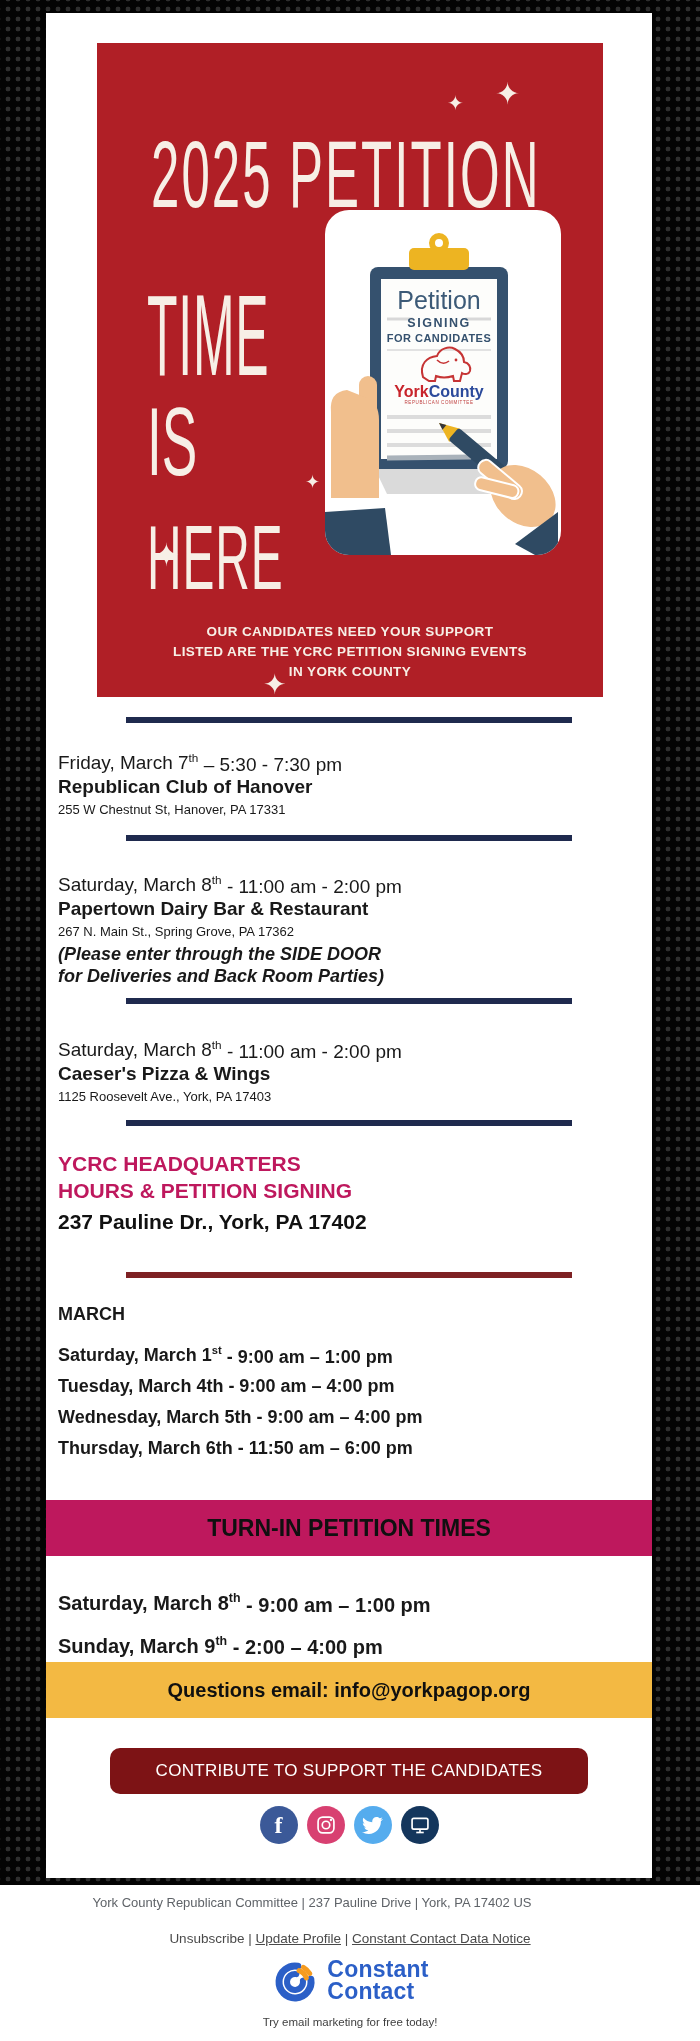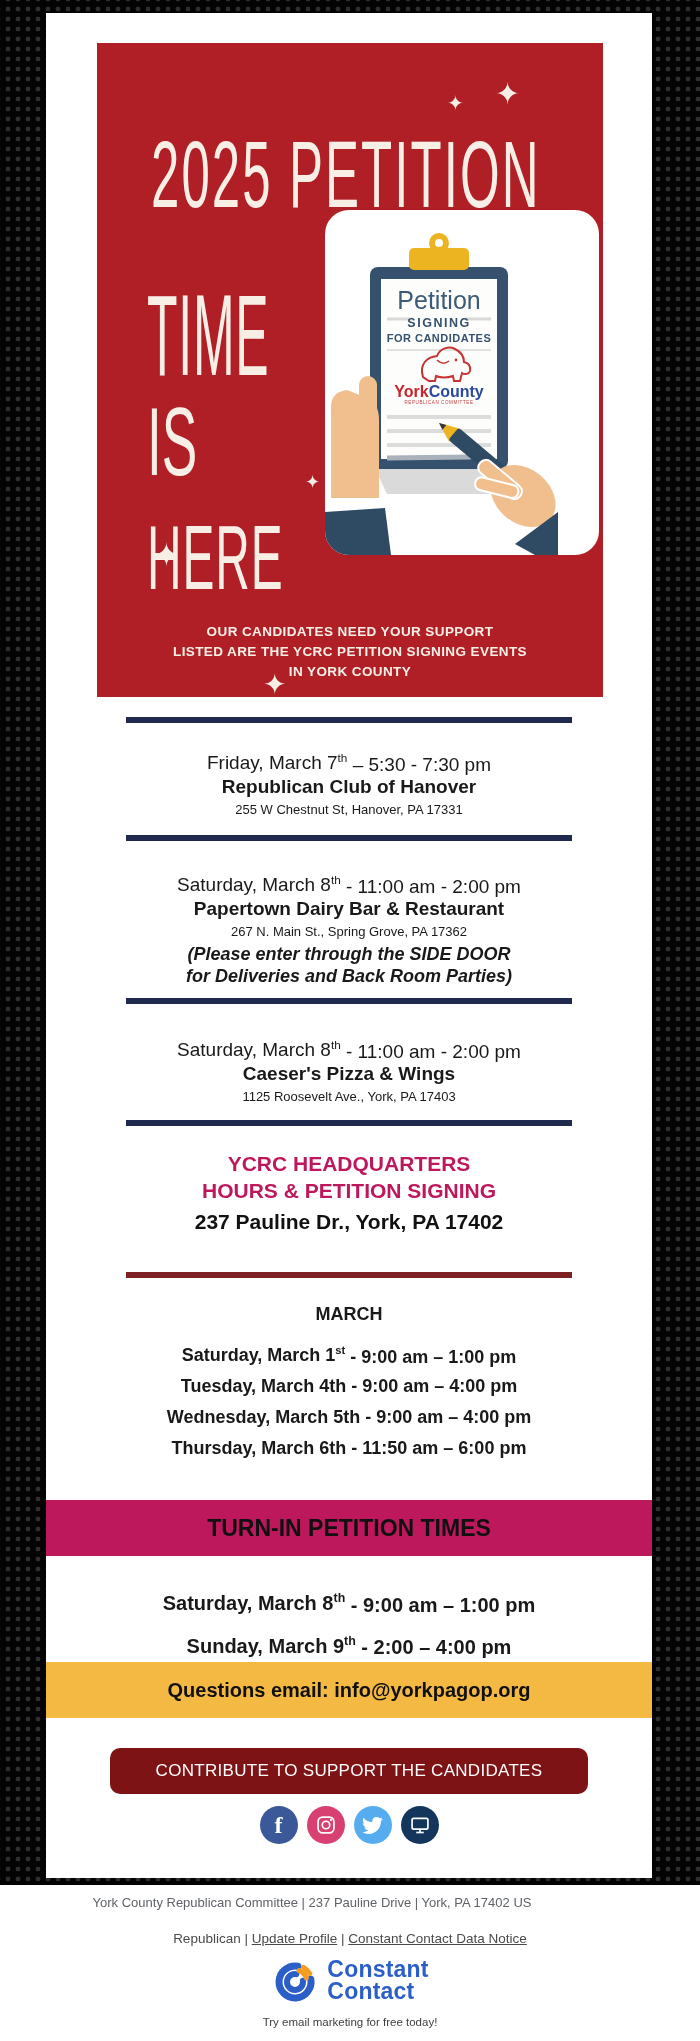--- a/index.html
+++ b/index.html
@@ -33,30 +33,30 @@
   .t-time  { left:50px; top:226px; font-size:64px; letter-spacing:1px; transform:scale(0.78,1.80); }
   .t-is    { left:50px; top:343px; font-size:56px; transform:scale(0.95,1.72); }
   .t-here  { left:50px; top:462px; font-size:52px; letter-spacing:1px; transform:scale(0.92,1.75); }
   .spark { position:absolute; color:#f7efe6; line-height:1; }
   .support {
     position:absolute; left:0; right:0; top:543px; text-align:center;
     font-size:13.5px; font-weight:bold; line-height:20px; letter-spacing:.4px;margin-top:36px;
   }
   
   .clip-card {
-    position:absolute; left:228px; top:167px; width:274px; height:345px;
+    position:absolute; left:228px; top:167px; width:236px; height:345px;
     background:#ffffff; border-radius:24px; overflow:hidden;
   }
   .clip-card svg { display:block; }
   
   .rule { position:absolute; left:80px; width:446px; height:6px; }
   .rule.navy { background:#1f2a4e; }
   .rule.maroon { background:#7e2123; }
   
-  .tc { position:absolute; left:0; width:606px; text-align:center; color:#191919; }
+  .tc { position:absolute; left:12px; width:606px; text-align:left; color:#191919; }
   .date  { font-size:19px; line-height:24px; font-weight:400; }
   .venue { font-size:19px; line-height:23px; font-weight:bold; }
   .addr  { font-size:13px; line-height:23px; }
   .note  { font-size:18px; line-height:22px; font-weight:bold; font-style:italic; }
   sup.sup { font-size:62%; vertical-align:super; letter-spacing:0; }
   .psub { position:relative; top:2px; }
   .hq-line { font-size:21px; line-height:27px; font-weight:bold; color:#be185d; }
   .hq-addr { font-size:21px; line-height:29px; font-weight:bold; color:#111; margin-top:3px; }
   .march-head { font-size:18px; line-height:22px; font-weight:bold; margin-bottom:10px; }
   .march-row  { font-size:18px; line-height:31px; font-weight:bold; }
@@ -255,21 +255,21 @@
         <line x1="12" y1="17" x2="12" y2="20.5"></line>
         <line x1="7.5" y1="21" x2="16.5" y2="21"></line>
       </svg>
     </div>
   </div>
 
 </div>
 
 <div class="f-org">York County Republican Committee | 237 Pauline Drive | York, PA 17402 US</div>
 
-<div class="f-links"><span class="lnk">Republican</span><span> | </span><span class="lnk u">Update Profile</span><span> | </span><span class="lnk u">Constant Contact Data Notice</span></div>
+<div class="f-links"><span class="lnk">Unsubscribe</span><span> | </span><span class="lnk u">Update Profile</span><span> | </span><span class="lnk u">Constant Contact Data Notice</span></div>
 
 <div class="cc-logo">
   <svg width="48" height="48" viewBox="0 0 48 48">
     <path d="M39.8 23.2 A16 16 0 1 1 26.8 10.2" fill="none" stroke="#2b5fc7" stroke-width="7" stroke-linecap="round"></path>
     <path d="M31.9 24.6 A8 8 0 1 1 25.4 18.1" fill="none" stroke="#2b5fc7" stroke-width="6" stroke-linecap="round"></path>
     <path d="M28.1 14.7 A12 12 0 0 1 35.3 21.9" fill="none" stroke="#f59b20" stroke-width="5" stroke-linecap="round"></path>
     <path d="M32.5 11.3 A17 17 0 0 1 38.7 17.5" fill="none" stroke="#f59b20" stroke-width="5" stroke-linecap="round"></path>
   </svg>
   <div class="cc-text">
     <div>Constant</div>

